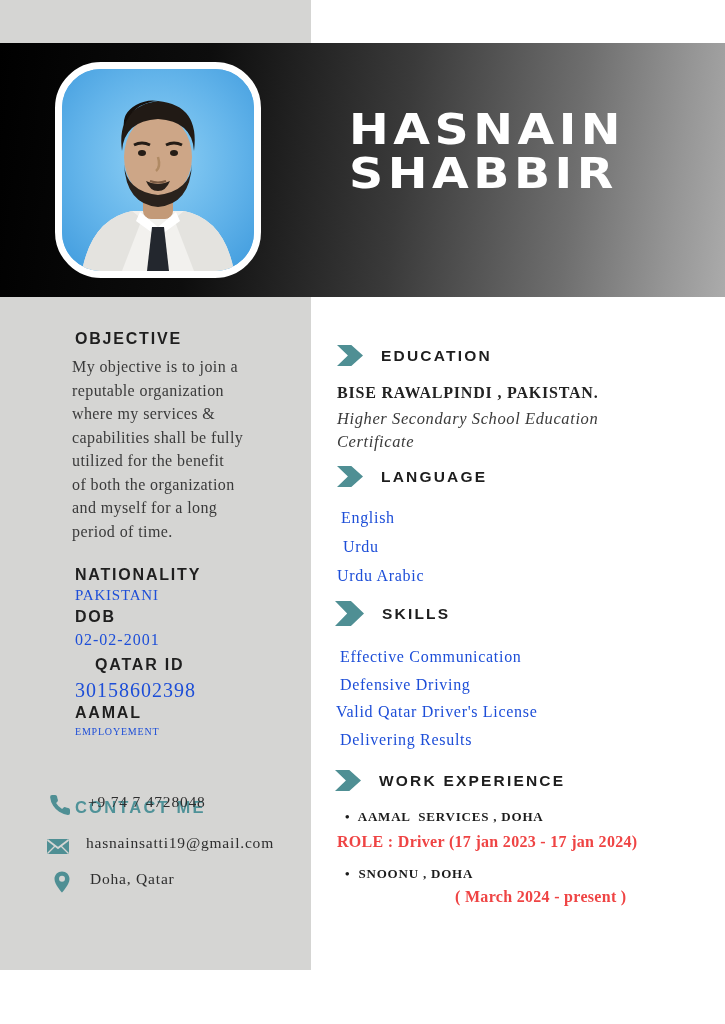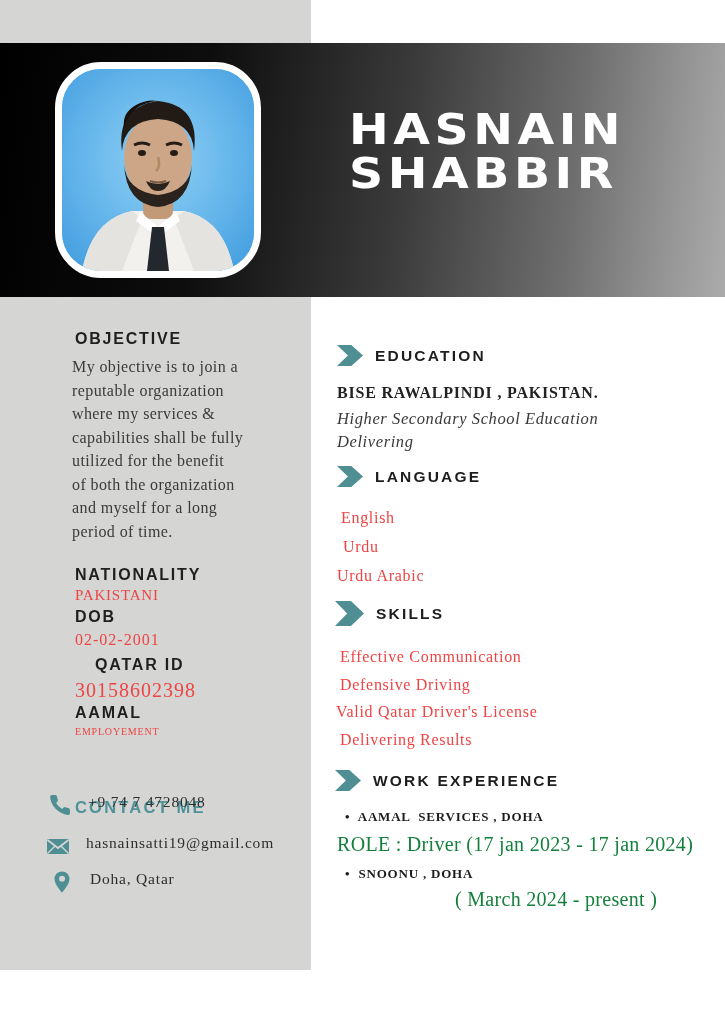--- a/index.html
+++ b/index.html
@@ -34,21 +34,21 @@
     font-family:"DejaVu Sans", sans-serif;font-weight:bold;
     font-size:42px;line-height:44px;letter-spacing:4px;
     transform:scaleX(1.13);transform-origin:left top;
     white-space:nowrap;
   }
 
   
   .side-heading{
     font-weight:bold;font-size:16px;letter-spacing:1.8px;color:#1f1f1f;
   }
-  .serif{font-family:"Liberation Serif", serif;color:#ef4444;}
+  .serif{font-family:"Liberation Serif", serif;color:#1d4ed8;}
   #objective-title{left:75px;top:330px;}
   #objective-body{
     left:72px;top:355px;width:225px;
     font-size:16px;line-height:23.5px;color:#3a3a3a;
     white-space:pre-line;letter-spacing:0.4px;
   }
   #fact-nationality{left:75px;top:566px;}
   #fact-nationality-value{left:75px;top:587px;font-size:15px;letter-spacing:0.8px;}
   #fact-dob{left:75px;top:608px;}
   #fact-dob-value{left:75px;top:631px;font-size:16px;letter-spacing:1px;}
@@ -63,21 +63,21 @@
   #contact-row-1{left:46px;top:834px;}
   #contact-row-2{left:50px;top:870px;}
   .contact-text{font-family:"Liberation Serif", serif;font-size:15.5px;color:#2e2e2e;letter-spacing:0.8px;}
   .cicon{width:24px;height:24px;flex:0 0 auto;}
 
   
   .arrow-icon{
     width:26px;height:21px;background:#4f8f94;display:inline-block;
     clip-path:polygon(0 0,55% 0,100% 50%,55% 100%,0 100%,42% 50%);
   }
-  .main-heading{display:flex;align-items:center;gap:12px;}
+  .main-heading{display:flex;align-items:center;gap:18px;}
   .main-heading .hlabel{font-weight:bold;font-size:15.5px;letter-spacing:2.2px;color:#1d1d1d;}
 
   #education-heading{left:337px;top:345px;}
   #education-school{left:337px;top:384px;font-weight:bold;font-size:16px;letter-spacing:0.8px;color:#222;}
   #education-degree1{left:337px;top:409px;font-style:italic;font-size:16.5px;color:#3a3a3a;letter-spacing:0.6px;}
   #education-degree2{left:337px;top:432px;font-style:italic;font-size:16.5px;color:#3a3a3a;letter-spacing:0.6px;}
 
   #language-heading{left:337px;top:466px;}
   #language-item-0{left:341px;top:509px;font-size:16px;}
   #language-item-1{left:343px;top:538px;font-size:16px;}
@@ -86,21 +86,21 @@
   #skills-heading{left:335px;top:601px;}
   #skills-heading .arrow-icon{width:29px;height:25px;}
   #skills-item-0{left:340px;top:648px;font-size:16px;}
   #skills-item-1{left:340px;top:676px;font-size:16px;}
   #skills-item-2{left:336px;top:703px;font-size:16px;}
   #skills-item-3{left:340px;top:731px;font-size:16px;}
   .plain-item{letter-spacing:0.7px;}
 
   #work-heading{left:335px;top:770px;}
   .job-title{font-family:"Liberation Serif", serif;font-weight:bold;font-size:13px;color:#1c1c1c;letter-spacing:0.8px;white-space:pre;}
-  .job-detail{font-family:"Liberation Serif", serif;font-weight:normal;font-size:20px;color:#15803d;letter-spacing:0.3px;white-space:pre;}
+  .job-detail{font-family:"Liberation Serif", serif;font-weight:bold;font-size:16px;color:#ef4444;letter-spacing:0.3px;white-space:pre;}
   #job-0-title{left:345px;top:809px;}
   #job-0-detail{left:337px;top:833px;}
   #job-1-title{left:345px;top:866px;}
   #job-1-detail{left:455px;top:888px;}
 </style>
 </head>
 <body>
 
 <div class="abs" id="sidebar-panel"></div>
 <div class="abs" id="header-band"></div>
@@ -196,21 +196,21 @@
   </svg>
   <span class="contact-text">Doha, Qatar</span>
 </div>
 
 <div class="abs main-heading" id="education-heading">
   <span class="arrow-icon"></span>
   <span class="hlabel">EDUCATION</span>
 </div>
 <div class="abs serif" id="education-school">BISE RAWALPINDI , PAKISTAN.</div>
 <div class="abs serif" id="education-degree1">Higher Secondary School Education</div>
-<div class="abs serif" id="education-degree2">Delivering</div>
+<div class="abs serif" id="education-degree2">Certificate</div>
 
 <div class="abs main-heading" id="language-heading">
   <span class="arrow-icon"></span>
   <span class="hlabel">LANGUAGE</span>
 </div>
 <div class="abs serif plain-item" id="language-item-0">English</div>
 <div class="abs serif plain-item" id="language-item-1">Urdu</div>
 <div class="abs serif plain-item" id="language-item-2">Urdu Arabic</div>
 
 <div class="abs main-heading" id="skills-heading">

